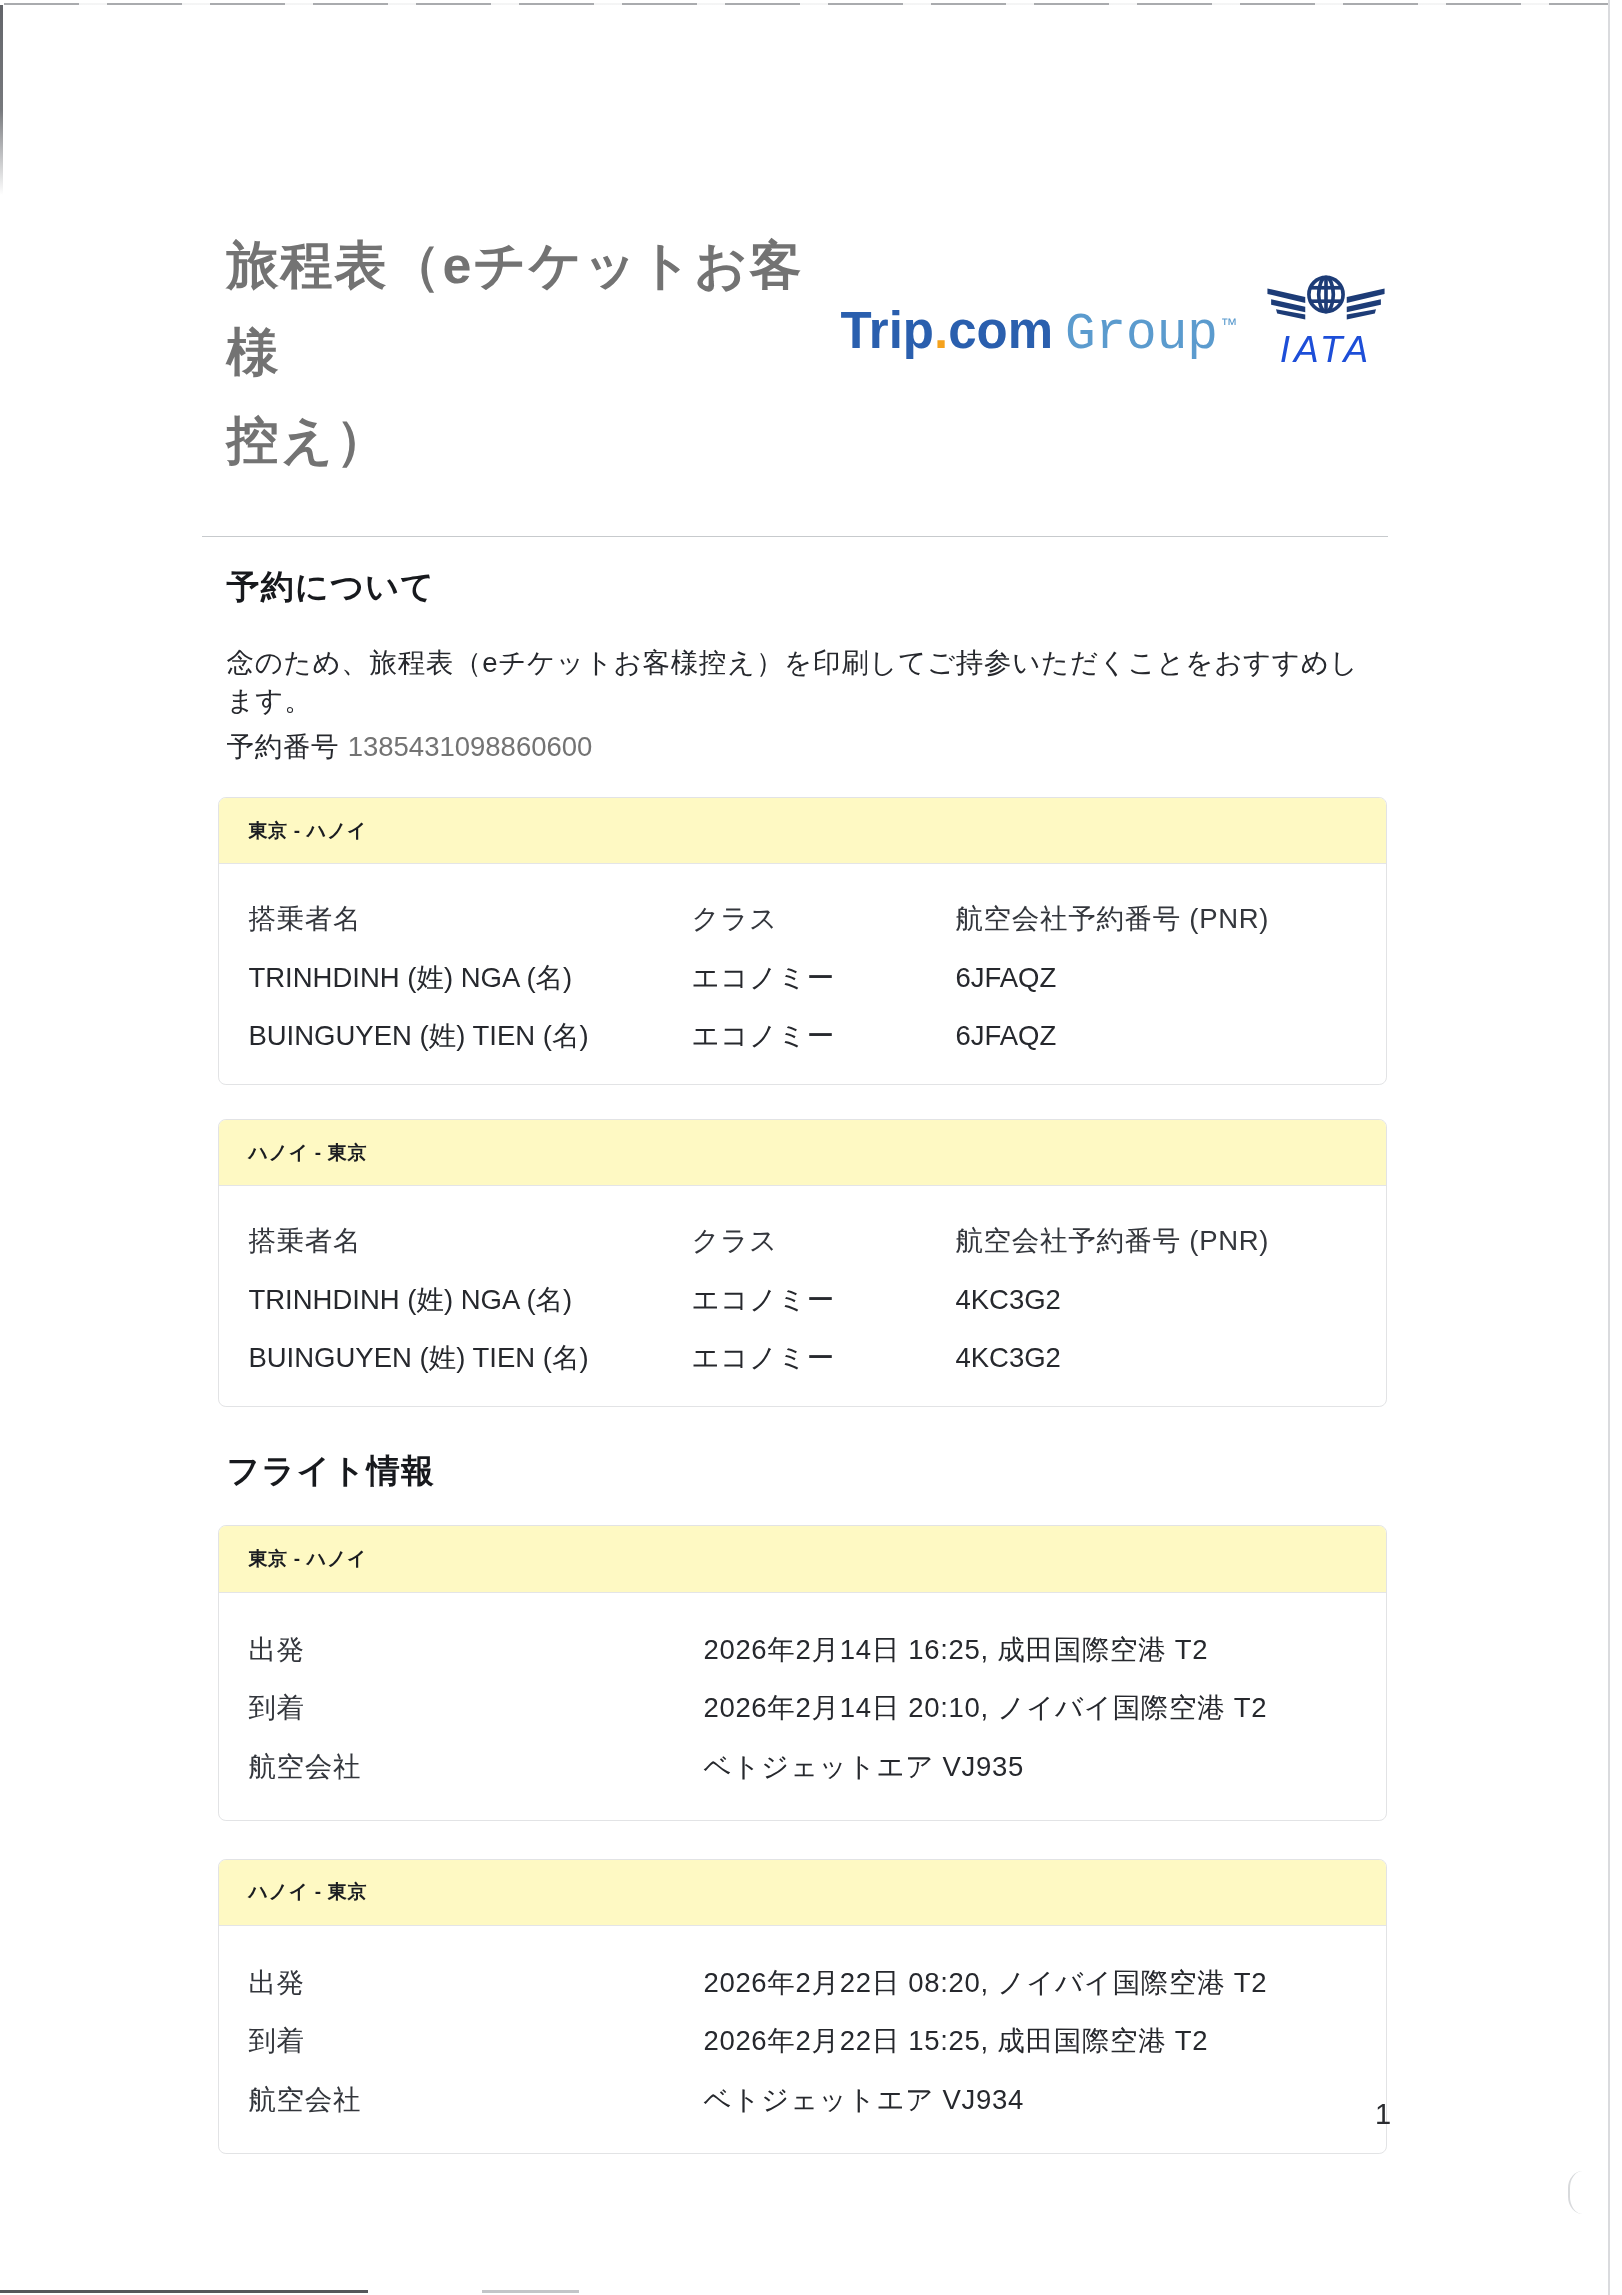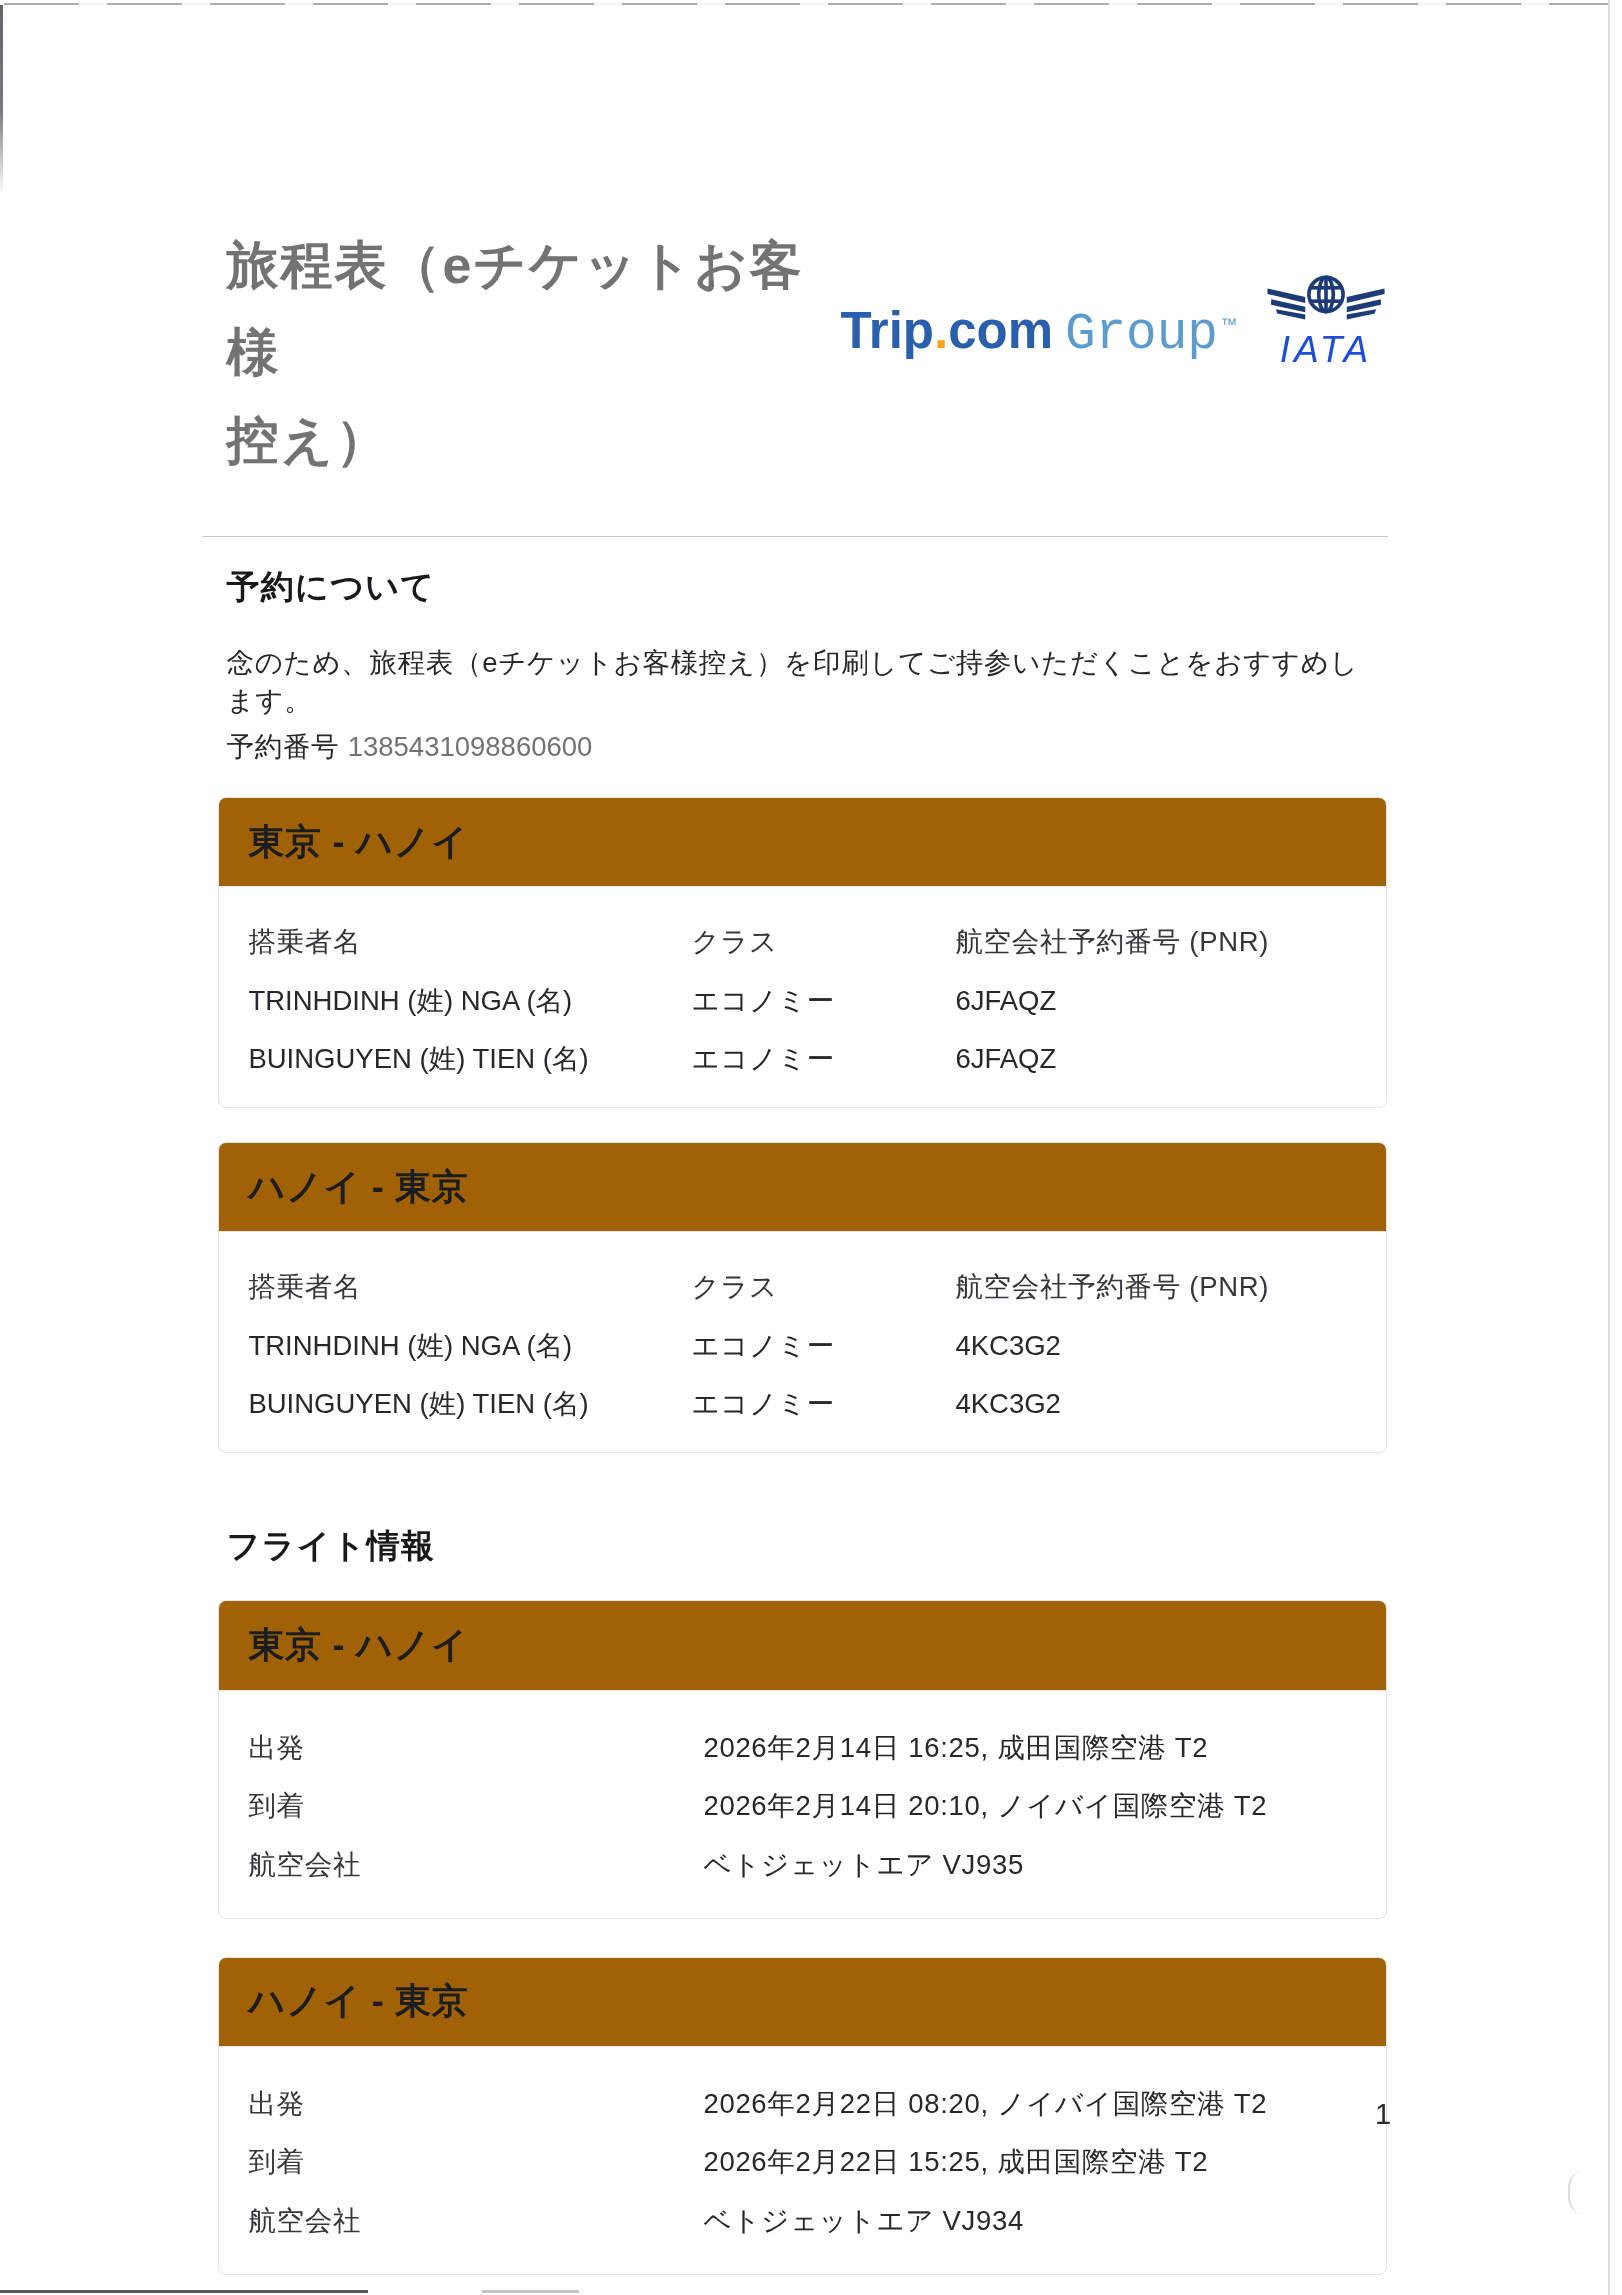--- a/index.html
+++ b/index.html
@@ -37,32 +37,32 @@
   .tripcom .t-grp  { color:#5b9bce; font-weight:400; margin-left:11.8px;font-family:Liberation Mono, monospace; }
   .tripcom .t-tm   { color:#5b9bce; font-size:17px; vertical-align:18.3px; margin-left:2.6px; }
 
   .iata { display:flex; flex-direction:column; align-items:center; margin-top:-31px; }
   .iata-text { color:#1d4ed8; font-weight:400; font-style:italic;
     font-size:37px; letter-spacing:3.9px; margin-top:-3.9px; }
 
   hr.rule { border:none; border-top:1.3px solid #c7cacd; margin:52px 0 0 -16.4px; width:1186px; }
 
   h2.sect { margin:27.5px 0 0 8.5px; font-size:33px; font-weight:700; color:#17191d; letter-spacing:1.3px; }
-  h2.sect.flights { margin-top:71px; }
+  h2.sect.flights { margin-top:42px; }
   p.note { margin:34px 0 0 8.5px; font-size:27.5px; line-height:1.4; letter-spacing:0.7px; }
   p.bkline { margin:7.9px 0 0 8.5px; font-size:27.5px; line-height:1.4; letter-spacing:0.7px; }
   .bknum { color:#737373; letter-spacing:0; }
 
   
   .card { margin-top:30px; border:1.3px solid #e2e3e5; border-radius:7.9px; overflow:hidden; background:#fff; }
   .card.second { margin-top:34px; }
   .card.f1 { margin-top:31px; }
   .card.f2 { margin-top:38px; }
-  .card-head { background:#a16207; border-bottom:1.3px solid #e4e5e7;
-    padding:19.6px 29.4px; font-size:36px; font-weight:700; color:#1b1d21; letter-spacing:0.7px; }
+  .card-head { background:#fef9c3; border-bottom:1.3px solid #e4e5e7;
+    padding:19.6px 29.4px; font-size:19px; font-weight:700; color:#1b1d21; letter-spacing:0.7px; }
   .card-body { padding:39px 29.4px 33px; }
   .card-body.fbody { padding:41px 29.4px 38px; }
 
   .btable { display:grid; grid-template-columns:443px 264px 1fr; row-gap:27.5px; }
   .ftable { display:grid; grid-template-columns:455px 1fr; row-gap:27.5px; }
   .cell { font-size:27.5px; line-height:31px; color:#26282d; letter-spacing:0.7px; }
   .cell.hd { color:#33363c; }
   .cell.mono-caps { letter-spacing:0; }
 
   .page-num { position:absolute; left:1375px; top:2098px; font-size:29px; color:#2a2c30; }

